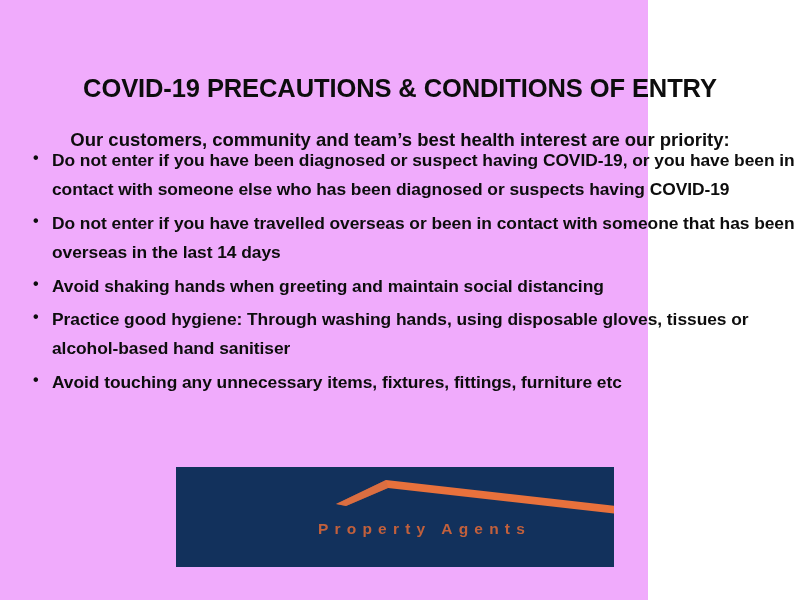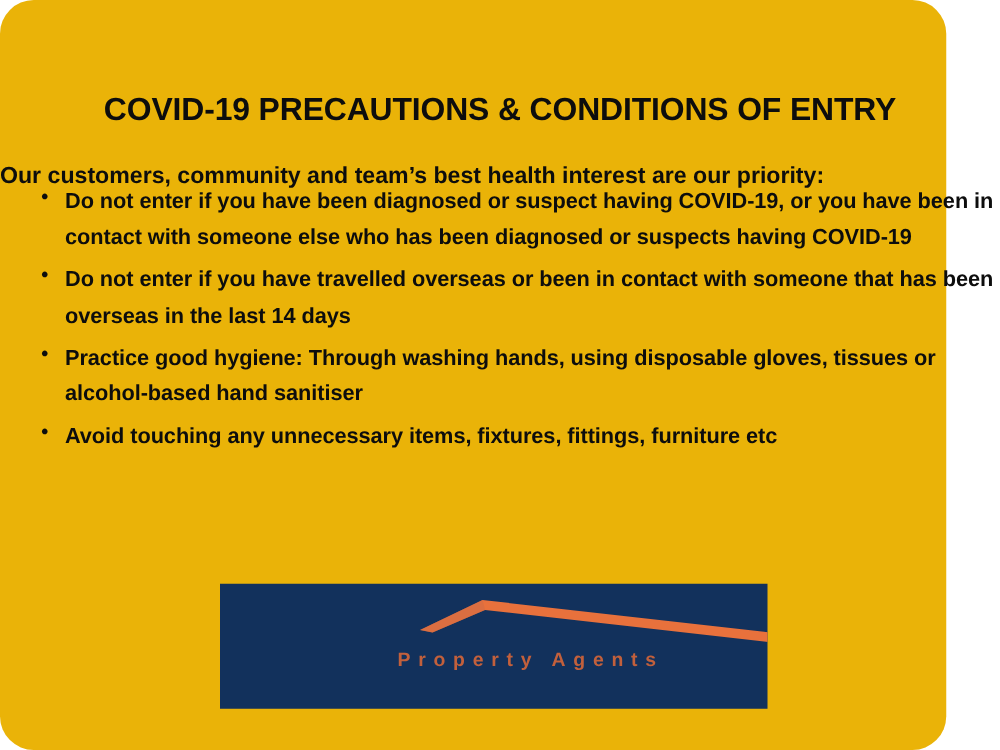--- a/index.html
+++ b/index.html
@@ -11,25 +11,24 @@
     width: 800px;
     height: 600px;
     background: #ffffff;
     font-family: "Liberation Sans", sans-serif;
     color: #000000;
     overflow: hidden;
   }
 
   .page {
     position: relative;
-    width: 757px;
+    width: 648px;
     height: 600px;
-    background: #eab308;
+    background: #f0abfc;
     box-sizing: border-box;
-    border-radius: 27px;
   }
 
   
   .title {
     position: absolute;
     left: 0;
     top: 57px;
     width: 800px;
     text-align: center;
     font-size: 25.5px;
@@ -38,21 +37,21 @@
     line-height: 1.1;
     color: #0d0d0d;
     white-space: nowrap;
   }
 
   .subtitle {
     position: absolute;
     left: 0;
     top: 110px;
     width: 800px;
-    text-align: left;
+    text-align: center;
     font-size: 18.5px;
     font-weight: bold;
     line-height: 1.2;
     color: #0d0d0d;
     white-space: nowrap;
   }
 
   
   .bullet-list {
     position: absolute;
@@ -149,20 +148,21 @@
 
 <div class="page">
 
   <h1 class="title">COVID-19 PRECAUTIONS &amp; CONDITIONS OF ENTRY</h1>
 
   <p class="subtitle">Our customers, community and team’s best health interest are our priority:</p>
 
   <ul class="bullet-list">
     <li class="bullet-item wide">Do not enter if you have been diagnosed or suspect having COVID-19, or you have been in contact with someone else who has been diagnosed or suspects having COVID-19</li>
     <li class="bullet-item wide">Do not enter if you have travelled overseas or been in contact with someone that has been overseas in the last 14 days</li>
+    <li class="bullet-item">Avoid shaking hands when greeting and maintain social distancing</li>
     <li class="bullet-item wide">Practice good hygiene: Through washing hands, using disposable gloves, tissues or alcohol-based hand sanitiser</li>
     <li class="bullet-item">Avoid touching any unnecessary items, fixtures, fittings, furniture etc</li>
   </ul>
 
   <div class="logo">
 
     <span class="logo-roof">
       <svg width="300" height="40" viewBox="0 0 300 40" xmlns="http://www.w3.org/2000/svg">
         <polygon points="50,2 0,26 10,28 52,10 300,38 298,30" fill="#e8713c"></polygon>
         <polygon points="50,2 0,26 10,28 52,10" fill="#cf6b46" opacity="0.55"></polygon>

